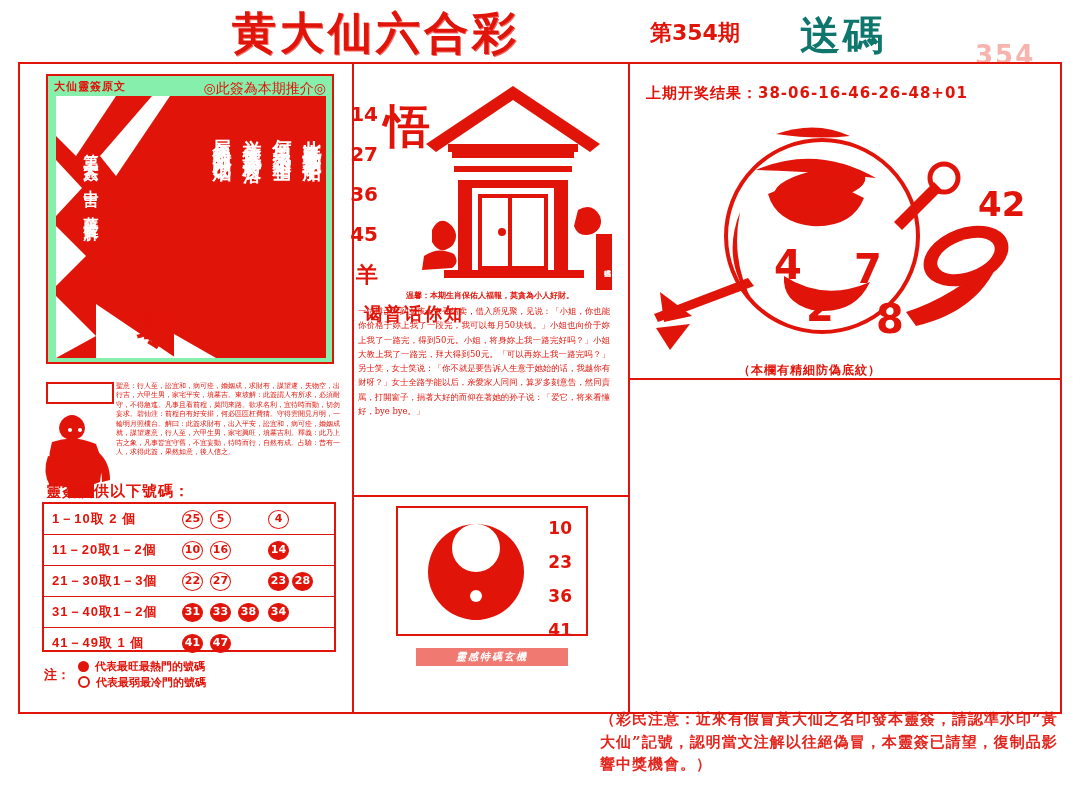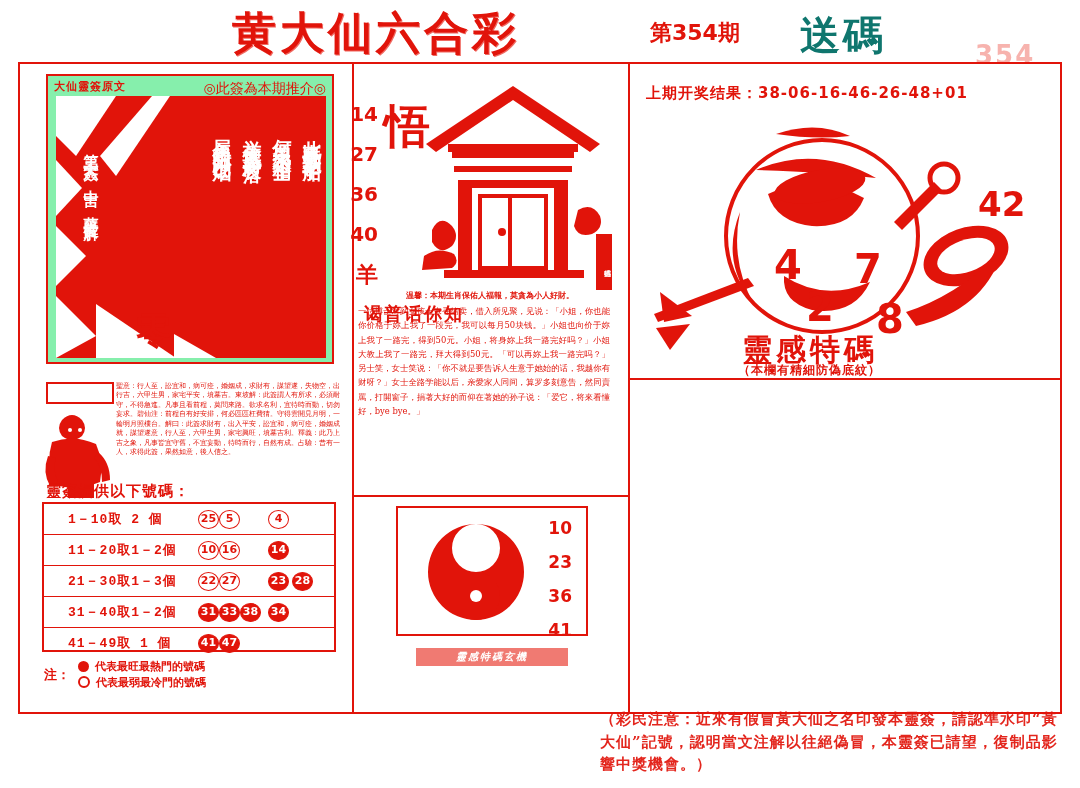--- a/index.html
+++ b/index.html
@@ -198,24 +198,23 @@
     display: flex;
     align-items: center;
   }
   .range-row:last-child { border-bottom: none; }
   .range-label {
     width: 130px;
     padding-left: 8px;
     font-size: 13px;
     font-weight: bold;
     letter-spacing: 1px;
-    font-family: Liberation Mono, monospace;
-    margin-left: 16px;
-  }
-  .balls { display: flex; gap: 0; align-items: center; flex: 1; }
+    font-family: Liberation Sans, sans-serif;
+  }
+  .balls { display: flex; gap: 7px; align-items: center; flex: 1; }
   .ball {
     display: inline-block;
     min-width: 17px; height: 17px;
     line-height: 16px;
     border: 1.5px solid #e1140a;
     border-radius: 50%;
     font-size: 11px;
     font-weight: bold;
     text-align: center;
     color: #e1140a;
@@ -416,21 +415,21 @@
           <span>何須風水不相全</span>
           <span>举头便见前村落</span>
           <span>屋角斜阳沙已烟</span>
         </div>
       </div>
 
       <div class="side-nums">
         <div>14</div>
         <div>27</div>
         <div>36</div>
-        <div>40</div>
+        <div>45</div>
       </div>
       <div class="side-zodiac">羊</div>
     </div>
 
     <div class="mini-box"></div>
 
     <svg class="monk" viewBox="0 0 76 92">
       <path d="M20 12 q10 -10 20 0 q6 8 0 16 q-10 8 -20 0 q-6 -8 0 -16z" fill="#e1140a"></path>
       <path d="M10 34 q22 -8 44 2 q8 18 4 38 q-24 10 -48 2 q-6 -22 0 -42z" fill="#e1140a"></path>
       <path d="M6 48 q-6 16 2 30 l8 -4 q-6 -14 -2 -24z" fill="#e1140a"></path>
@@ -583,18 +582,17 @@
         <path d="M132 18 q40 -14 74 2 q-34 4 -74 -2z" fill="#e1140a"></path>
       </svg>
 
       <div class="big-num" style="left:334px; top:68px; font-size:34px;">42</div>
       <div class="big-num" style="left:130px; top:126px; font-size:40px;">4</div>
       <div class="big-num" style="left:210px; top:130px; font-size:40px;">7</div>
       <div class="big-num" style="left:162px; top:168px; font-size:40px;">2</div>
       <div class="big-num" style="left:232px; top:180px; font-size:40px;">8</div>
     </div>
 
-    <div class="lucky-title">靈感特碼</div>
     <div class="lucky-sub">（本欄有精細防偽底紋）</div>
   </div>
 
   <div class="warn">（彩民注意：近來有假冒黃大仙之名印發本靈簽，請認準水印“黃大仙”記號，認明當文注解以往絕偽冒，本靈簽已請望，復制品影響中獎機會。）</div>
 </div>
 
 </body></html>

